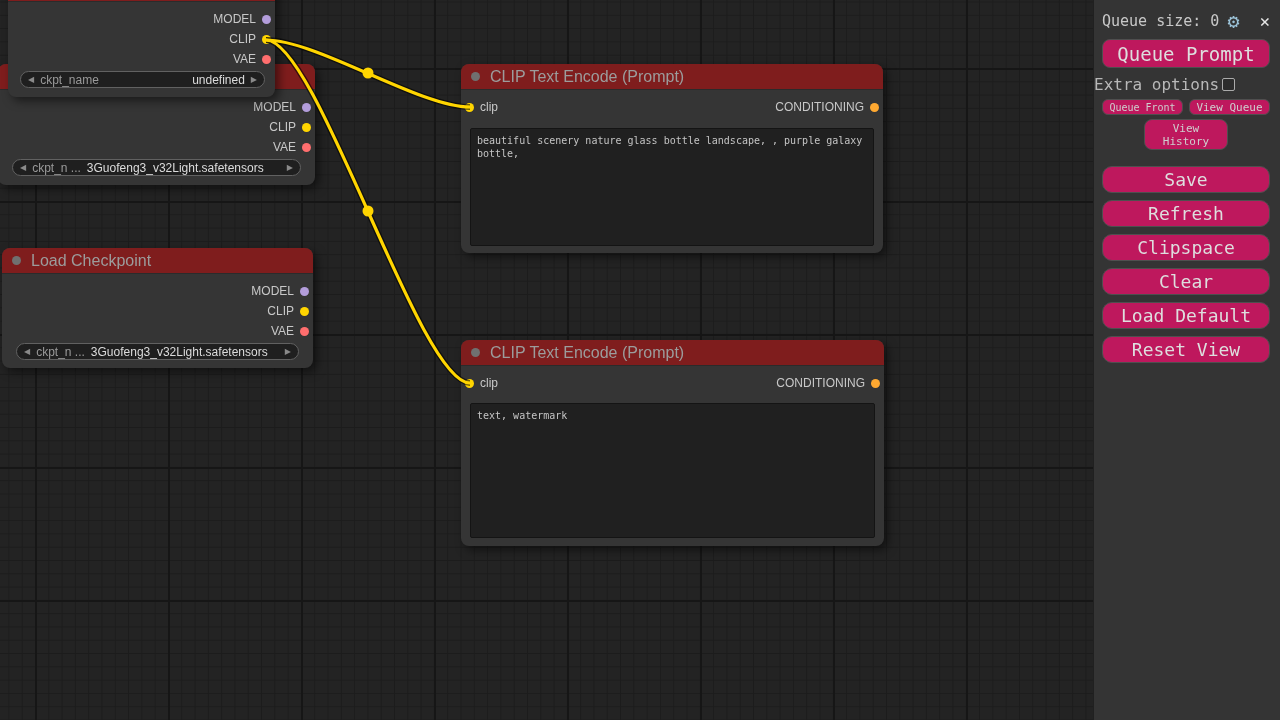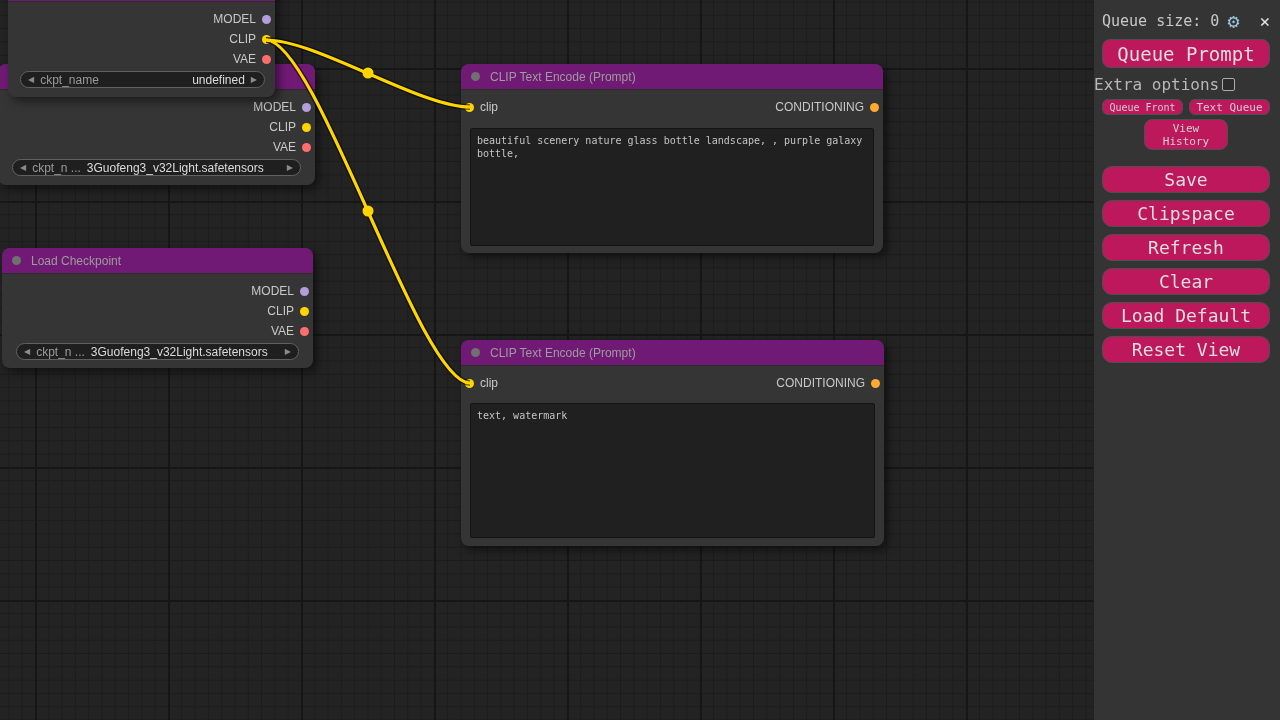--- a/index.html
+++ b/index.html
@@ -18,24 +18,24 @@
     background-size:133px 133px, 133px 133px, 13.3px 13.3px, 13.3px 13.3px;
     background-position:35px 68px, 35px 68px, 35px 68px, 35px 68px;
   }
 
   
   .node {
     position:absolute; background:#353535; border-radius:8px;
     box-shadow:4px 4px 10px rgba(0,0,0,0.5);
   }
   .node-title {
-    height:26px; background:#701a75; border-radius:8px 8px 0 0;
+    height:26px; background:#7f1d1d; border-radius:8px 8px 0 0;
     border-bottom:1px solid #2b2b2b;
     display:flex; align-items:center; padding:0 10px;
-    color:#9c9c9c; font-size:12px; gap:10px;
+    color:#9c9c9c; font-size:16px; gap:10px;
   }
   .status-dot { width:9px; height:9px; border-radius:50%; background:#707070; flex:none; }
   .dot { width:9px; height:9px; border-radius:50%; flex:none; }
   .dot-model { background:#b39ddb; }
   .dot-clip  { background:#ffd500; }
   .dot-vae   { background:#ff6e6e; }
   .dot-cond  { background:#ffa931; }
   .slots { padding-top:7px; }
   .out-row {
     height:20px; display:flex; align-items:center; justify-content:flex-end;
@@ -256,25 +256,25 @@
     <span>Queue size: 0</span>
     <span class="gear">⚙</span>
     <span class="close-x">✕</span>
   </div>
   <button class="sb-btn" id="btn-queue-prompt">Queue Prompt</button>
   <div class="extra-row">
     <span>Extra options</span>
     <span class="checkbox"></span>
   </div>
   <button class="sb-btn" id="btn-queue-front">Queue Front</button>
-  <button class="sb-btn" id="btn-view-queue">Text Queue</button>
+  <button class="sb-btn" id="btn-view-queue">View Queue</button>
   <button class="sb-btn" id="btn-view-history">
     <span>View History</span>
   </button>
   <div class="actions">
     <button class="sb-btn">Save</button>
+    <button class="sb-btn">Refresh</button>
     <button class="sb-btn">Clipspace</button>
-    <button class="sb-btn">Refresh</button>
     <button class="sb-btn">Clear</button>
     <button class="sb-btn">Load Default</button>
     <button class="sb-btn">Reset View</button>
   </div>
 </div>
 
 </body></html>

